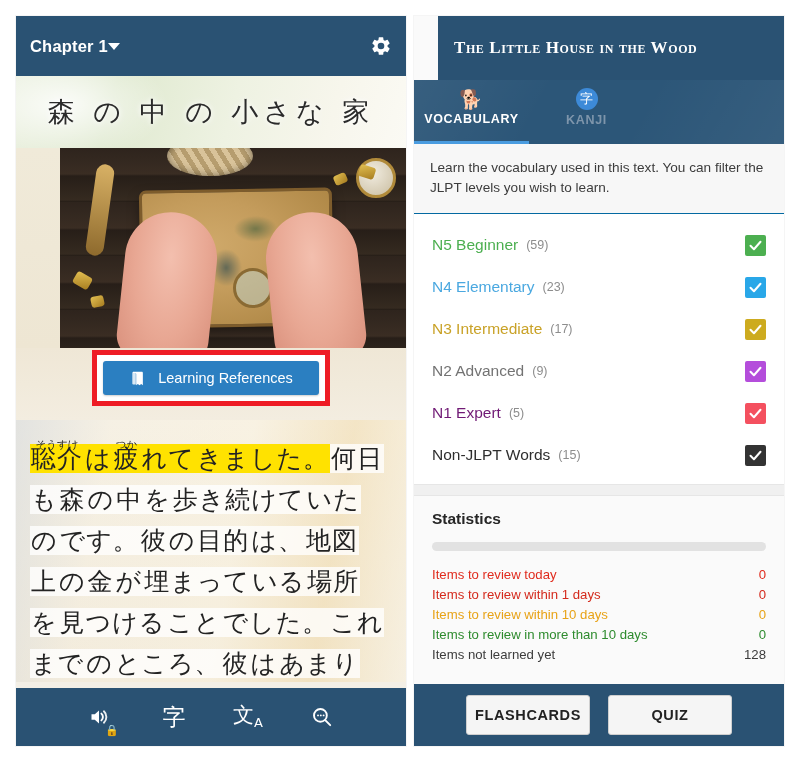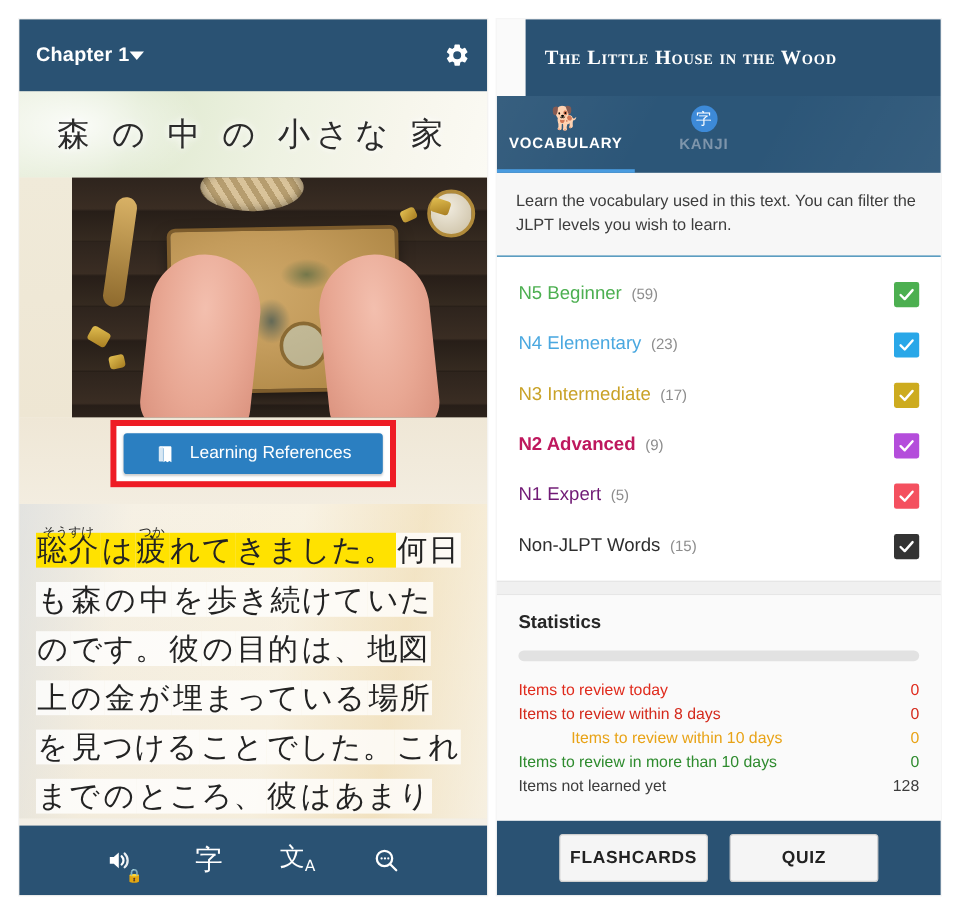--- a/index.html
+++ b/index.html
@@ -588,21 +588,21 @@
           <span class="level-name" style="color: rgb(201, 162, 39);">N3 Intermediate</span>
           <span class="level-count">(17)</span>
           <span class="level-spacer"></span>
           <span class="checkbox" style="background: rgb(205, 171, 31);">
             <svg width="15" height="15" viewBox="0 0 24 24" fill="none" stroke="#ffffff" stroke-width="3.2" stroke-linecap="round" stroke-linejoin="round">
               <polyline points="4,12.5 9.5,18 20,6"></polyline>
             </svg>
           </span>
         </div>
         <div class="level-row">
-          <span class="level-name" style="color: #be185d; font-weight: bold;">N2 Advanced</span>
+          <span class="level-name" style="color: #737373;">N2 Advanced</span>
           <span class="level-count">(9)</span>
           <span class="level-spacer"></span>
           <span class="checkbox" style="background: rgb(180, 77, 219);">
             <svg width="15" height="15" viewBox="0 0 24 24" fill="none" stroke="#ffffff" stroke-width="3.2" stroke-linecap="round" stroke-linejoin="round">
               <polyline points="4,12.5 9.5,18 20,6"></polyline>
             </svg>
           </span>
         </div>
         <div class="level-row">
           <span class="level-name" style="color: #701a75;">N1 Expert</span>
@@ -630,24 +630,24 @@
 
     <div class="stats">
       <div class="stats-title">Statistics</div>
       <div class="stats-bar"></div>
       <div id="stats-rows">
           <div class="stat-row" style="color: rgb(224, 43, 29);">
             <span class="stat-label">Items to review today</span>
             <span class="stat-value">0</span>
           </div>
           <div class="stat-row" style="color: rgb(212, 42, 28);">
-            <span class="stat-label">Items to review within 8 days</span>
+            <span class="stat-label">Items to review within 1 days</span>
             <span class="stat-value">0</span>
           </div>
-          <div class="stat-row" style="color: rgb(232, 163, 23); margin-left: 44px;">
+          <div class="stat-row" style="color: rgb(232, 163, 23);">
             <span class="stat-label">Items to review within 10 days</span>
             <span class="stat-value">0</span>
           </div>
           <div class="stat-row" style="color: rgb(46, 139, 46);">
             <span class="stat-label">Items to review in more than 10 days</span>
             <span class="stat-value">0</span>
           </div>
           <div class="stat-row" style="color: rgb(60, 60, 60);">
             <span class="stat-label">Items not learned yet</span>
             <span class="stat-value">128</span>

